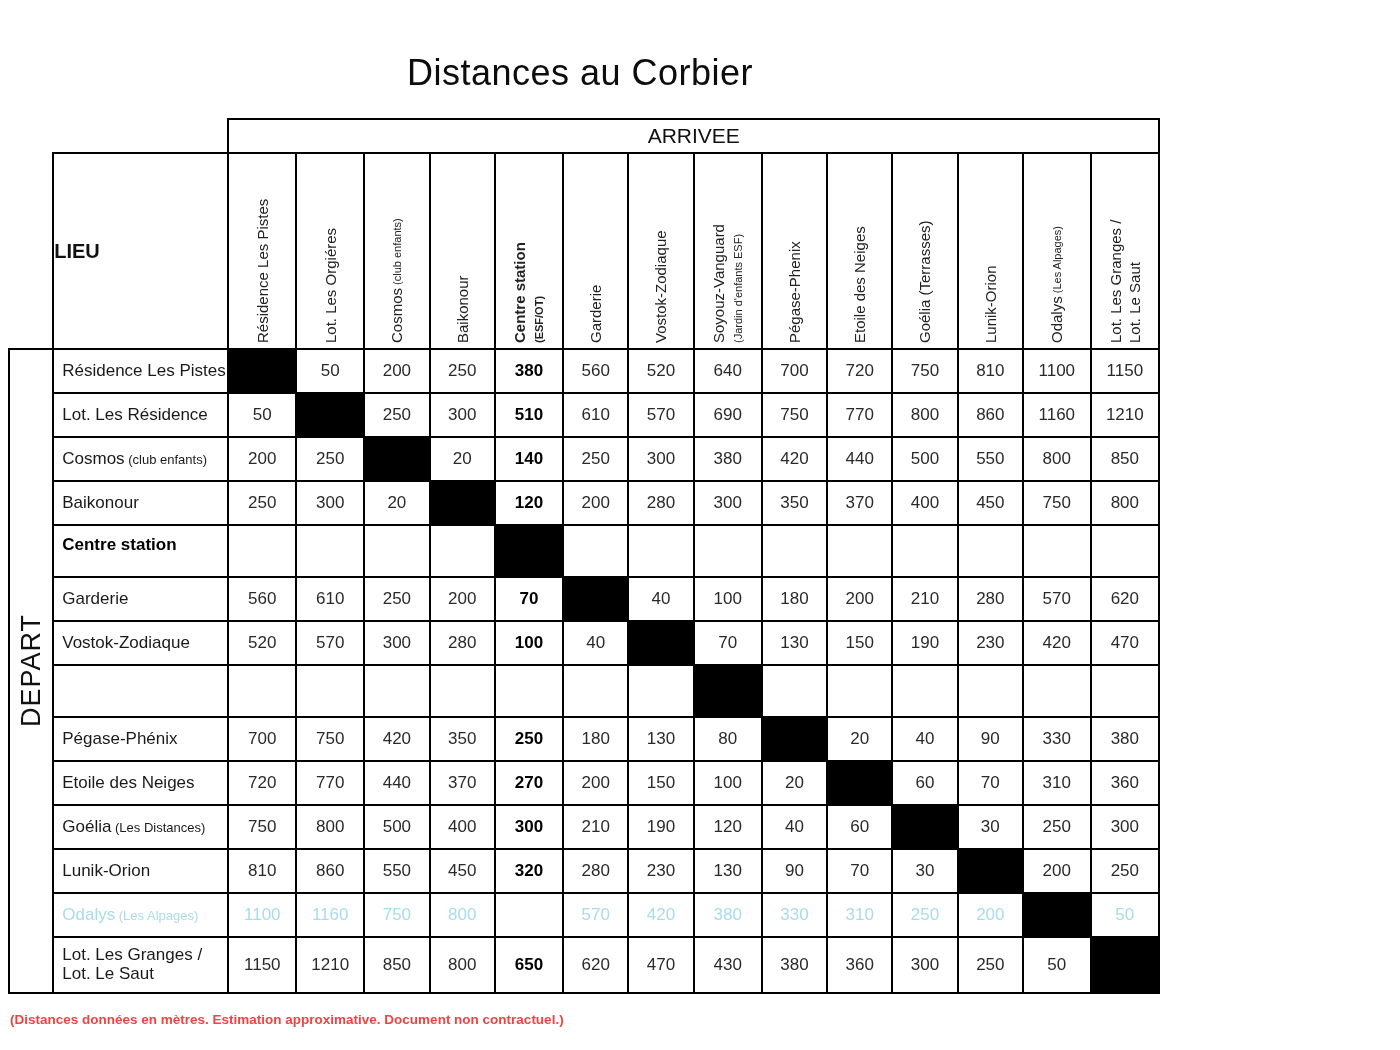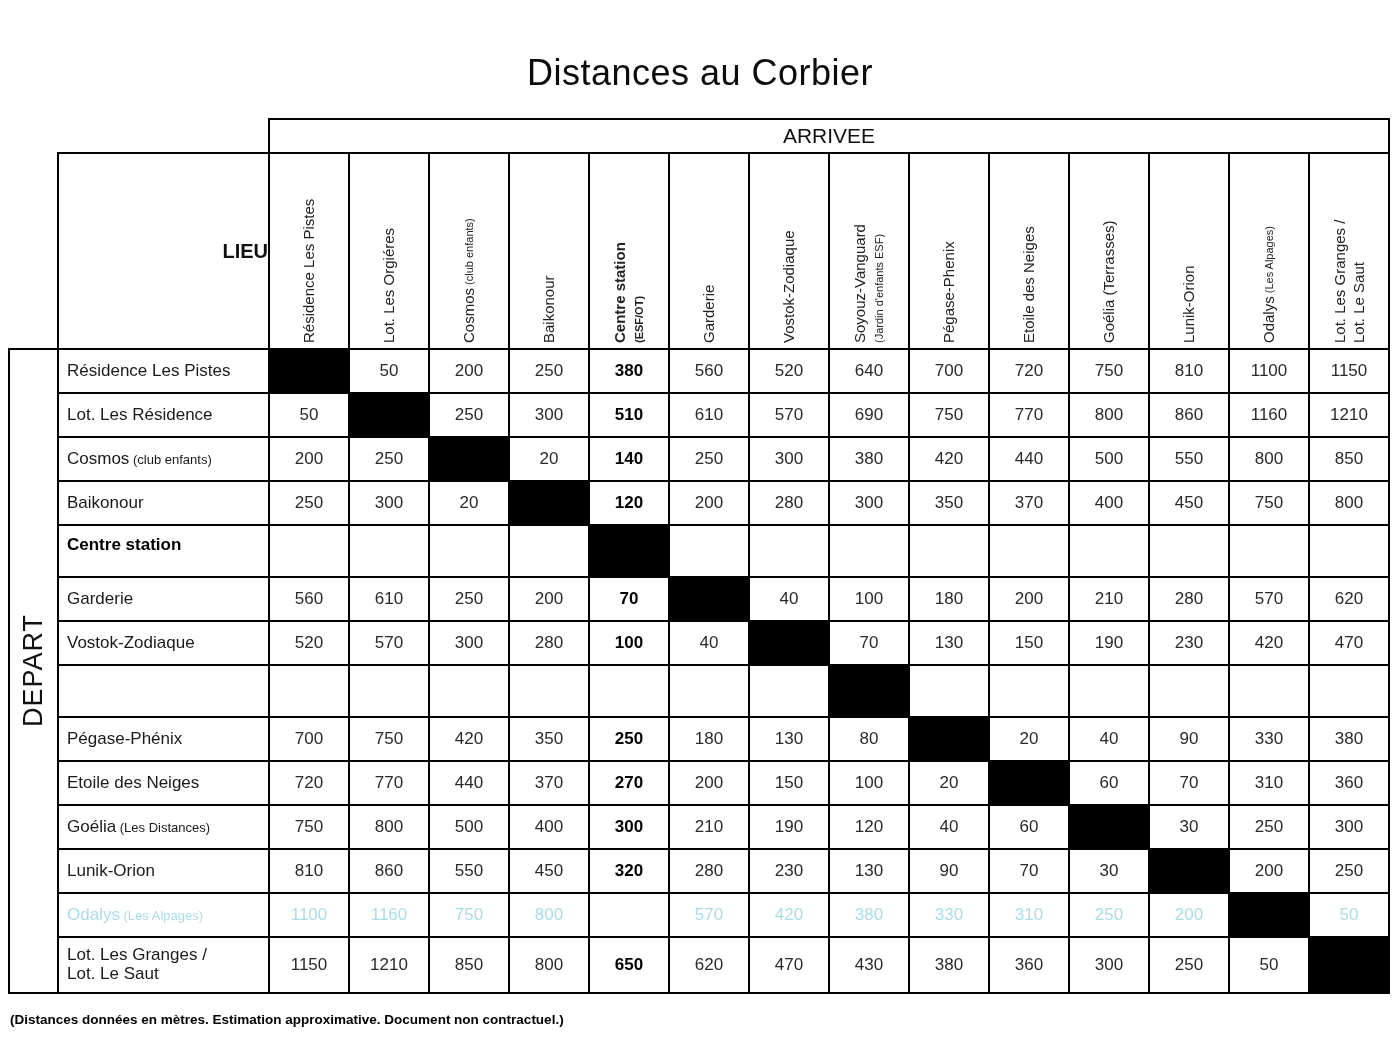--- a/index.html
+++ b/index.html
@@ -6,37 +6,37 @@
     --c-teal:#108d99;
     --c-green:#36b388;
     --c-darkteal:#1c6781;
     --c-dttext:#a9dcea;
     --c-border:#000000;
     --c-diag:#000000;
   }
   *{box-sizing:border-box;margin:0;padding:0;}
   html,body{width:1400px;height:1050px;background:#ffffff;
     font-family:"Liberation Sans","DejaVu Sans",sans-serif;color:#1a1a1a;}
-  #page{position:relative;width:1400px;height:1050px;background:#fff;overflow:hidden;}
+  #page{position:relative;width:1160px;height:1050px;background:#fff;overflow:hidden;}
 
   .title{position:absolute;top:52px;left:0;width:100%;text-align:center;
     font-size:36px;color:#0d0d0d;letter-spacing:.5px;}
 
   table#matrix{position:absolute;left:8px;top:118px;border-collapse:collapse;table-layout:fixed;}
   #matrix td{border:2px solid var(--c-border);background:#fff;overflow:hidden;}
   #matrix td.blank{border:none;background:#fff;}
 
   tr.hdr1{height:34px;}
   tr.hdr2{height:196px;}
   tr.r{height:44px;}
   tr.r-tall{height:52px;}
   tr.r-tall2{height:56px;}
 
   td.arrivee{text-align:center;vertical-align:middle;font-size:21px;color:#111;}
-  td.lieu{text-align:right;vertical-align:middle;font-size:20px;font-weight:700;color:#111;}
+  td.lieu{text-align:left;vertical-align:middle;font-size:20px;font-weight:700;color:#111;}
 
   td.colhead{vertical-align:bottom;padding-bottom:5px;}
   .vtext{writing-mode:vertical-rl;transform:rotate(180deg);white-space:nowrap;margin:0 auto;}
   .colhead .vtext{height:184px;}
   .vline{line-height:1.2;}
   .h-main{font-size:15px;color:#222;}
   .h-small{font-size:11px;color:#222;}
   .h-bold{font-weight:700;}
   .h-line2{font-size:11px;color:#222;}
   .h-line2.same{font-size:15px;}
@@ -62,21 +62,21 @@
   tr.row-green td.val{background:var(--c-green);color:#fff;}
   tr.row-green td.val.b{color:#fff;}
   tr.row-green td.rowlabel{background:var(--c-green);}
   tr.row-green .lbl-main,tr.row-green .lbl-2{color:#fff;}
 
   tr.row-darkteal td.val{background:var(--c-darkteal);color:var(--c-dttext);}
   tr.row-darkteal td.val.b{color:#fff;}
   tr.row-darkteal td.rowlabel{background:var(--c-darkteal);}
   tr.row-darkteal .lbl-main,tr.row-darkteal .lbl-small{color:var(--c-dttext);}
 
-  .footer{position:absolute;left:10px;top:1012px;font-size:13.5px;font-weight:700;color:#000000;}
+  .footer{position:absolute;left:10px;top:1012px;font-size:13.5px;font-weight:700;color:#ef4444;}
 </style>
 </head>
 <body>
 
 <div id="page">
   <div class="title">Distances au Corbier</div>
 
   <table id="matrix">
     <colgroup id="cols">
         <col style="width: 49px;">

